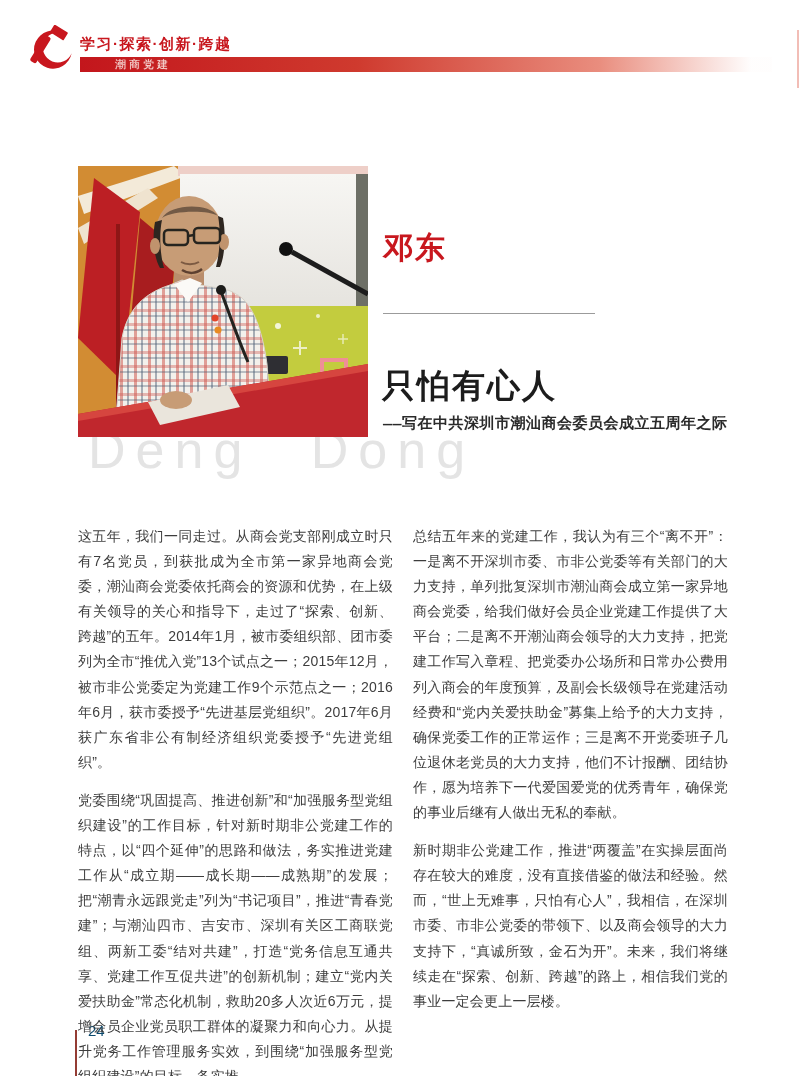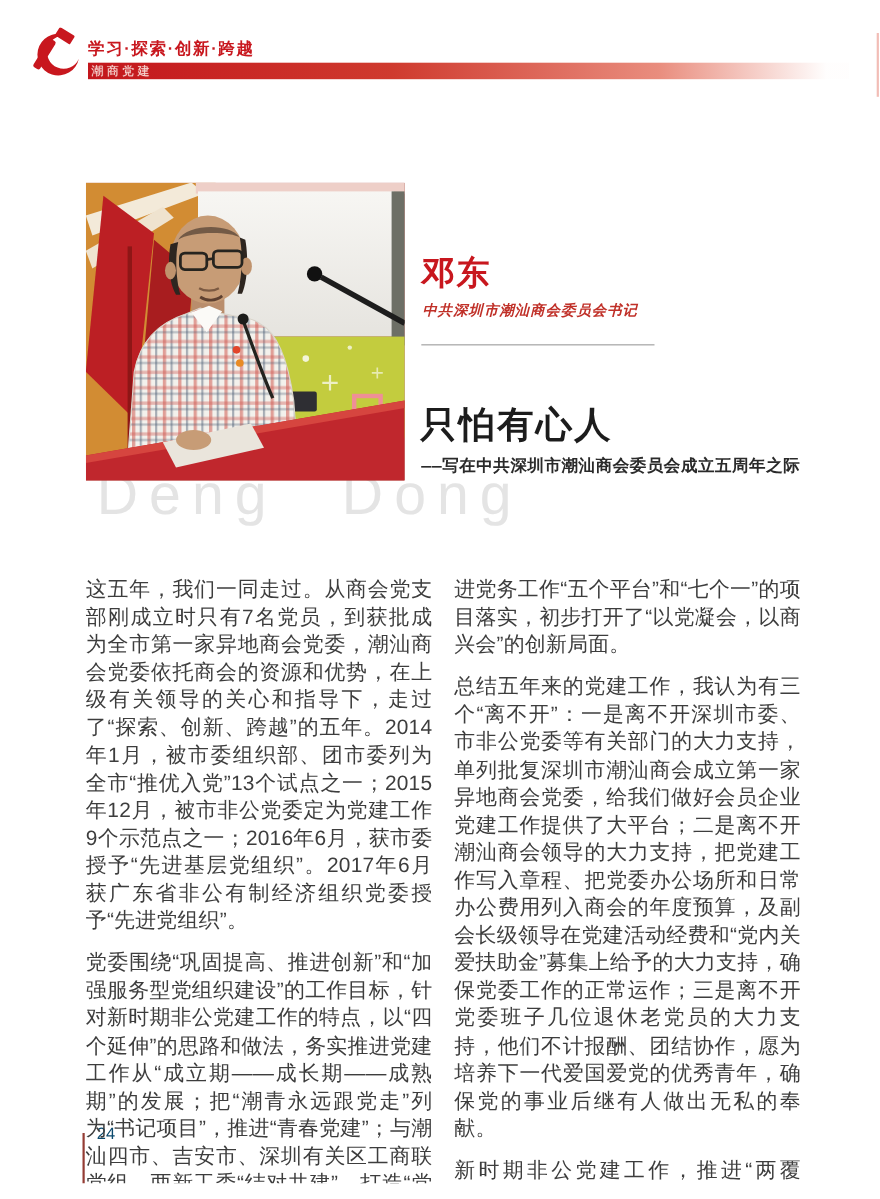--- a/index.html
+++ b/index.html
@@ -12,21 +12,21 @@
 
   
   .emblem { position:absolute; left:27px; top:25px; width:50px; height:50px; }
   .slogan {
     position:absolute; left:80px; top:35px; font-size:15px; font-weight:bold;
     color:#c8171e; letter-spacing:1.5px;
   }
   .section-bar {
     position:absolute; left:80px; top:57px; width:692px; height:15px;
     background:linear-gradient(to right,#c3161c 0%, #cf3a2e 40%, #e98d7e 75%, rgba(250,225,220,0.05) 97%);
-    display:flex; align-items:center;
+    display:flex; align-items:center;padding-left:32px;
   }
   .section-bar span {
     color:#f6d9d4; font-size:11px; letter-spacing:3px; padding-left:3px;
     text-shadow:0 0 1px rgba(255,255,255,.5);
   }
   .edge-accent {
     position:absolute; right:1px; top:30px; width:2px; height:58px; background:#f2bdb6;
   }
 
   
@@ -65,21 +65,21 @@
   }
   .photo svg { display:block; }
 
   
   .body-columns {
     position:absolute; left:78px; top:524px; width:650px; z-index:3;
     display:flex; gap:20px;
   }
   .col { width:315px; }
   .col p {
-    font-size:19px; line-height:25.1px; color:#3d3d3d; text-align:justify;
+    font-size:14px; line-height:25.1px; color:#3d3d3d; text-align:justify;
     margin-bottom:13px; letter-spacing:0.2px;
   }
 
   
   .footer-rule {
     position:absolute; left:75px; top:1030px; width:2px; height:60px; background:#943c34;
   }
   .page-number {
     position:absolute; left:88px; top:1022px; font-size:15px; color:#0c4a6e;
   }
@@ -173,34 +173,32 @@
       <polygon points="70,236 150,219 162,241 82,259" fill="#eae5dc"></polygon>
       <ellipse cx="98" cy="234" rx="16" ry="9" fill="#c79c76"></ellipse>
 
       <line x1="290" y1="128" x2="214" y2="86" stroke="#1d1d1d" stroke-width="5"></line>
       <circle cx="208" cy="83" r="7" fill="#111"></circle>
     </svg>
   </div>
 
   <div class="author-name">邓东</div>
   <div class="author-titles">
-    <div>中共深圳市潮汕商会委员会书记</div>
   </div>
   <div class="author-divider"></div>
 
   <div class="article-title">只怕有心人</div>
   <div class="article-subtitle">——写在中共深圳市潮汕商会委员会成立五周年之际</div>
 
   <div class="body-columns">
     <div class="col">
       <p>这五年，我们一同走过。从商会党支部刚成立时只有7名党员，到获批成为全市第一家异地商会党委，潮汕商会党委依托商会的资源和优势，在上级有关领导的关心和指导下，走过了“探索、创新、跨越”的五年。2014年1月，被市委组织部、团市委列为全市“推优入党”13个试点之一；2015年12月，被市非公党委定为党建工作9个示范点之一；2016年6月，获市委授予“先进基层党组织”。2017年6月获广东省非公有制经济组织党委授予“先进党组织”。</p>
       <p>党委围绕“巩固提高、推进创新”和“加强服务型党组织建设”的工作目标，针对新时期非公党建工作的特点，以“四个延伸”的思路和做法，务实推进党建工作从“成立期——成长期——成熟期”的发展；把“潮青永远跟党走”列为“书记项目”，推进“青春党建”；与潮汕四市、吉安市、深圳有关区工商联党组、两新工委“结对共建”，打造“党务信息互通共享、党建工作互促共进”的创新机制；建立“党内关爱扶助金”常态化机制，救助20多人次近6万元，提增会员企业党员职工群体的凝聚力和向心力。从提升党务工作管理服务实效，到围绕“加强服务型党组织建设”的目标，务实推</p>
     </div>
     <div class="col">
-      <p>进党务工作“五个平台”和“七个一”的项目落实，初步打开了“以党凝会，以商兴会”的创新局面。</p>
       <p>总结五年来的党建工作，我认为有三个“离不开”：一是离不开深圳市委、市非公党委等有关部门的大力支持，单列批复深圳市潮汕商会成立第一家异地商会党委，给我们做好会员企业党建工作提供了大平台；二是离不开潮汕商会领导的大力支持，把党建工作写入章程、把党委办公场所和日常办公费用列入商会的年度预算，及副会长级领导在党建活动经费和“党内关爱扶助金”募集上给予的大力支持，确保党委工作的正常运作；三是离不开党委班子几位退休老党员的大力支持，他们不计报酬、团结协作，愿为培养下一代爱国爱党的优秀青年，确保党的事业后继有人做出无私的奉献。</p>
       <p>新时期非公党建工作，推进“两覆盖”在实操层面尚存在较大的难度，没有直接借鉴的做法和经验。然而，“世上无难事，只怕有心人”，我相信，在深圳市委、市非公党委的带领下、以及商会领导的大力支持下，“真诚所致，金石为开”。未来，我们将继续走在“探索、创新、跨越”的路上，相信我们党的事业一定会更上一层楼。</p>
     </div>
   </div>
 
   <div class="footer-rule"></div>
   <div class="page-number">24</div>
 
 </div>
 

